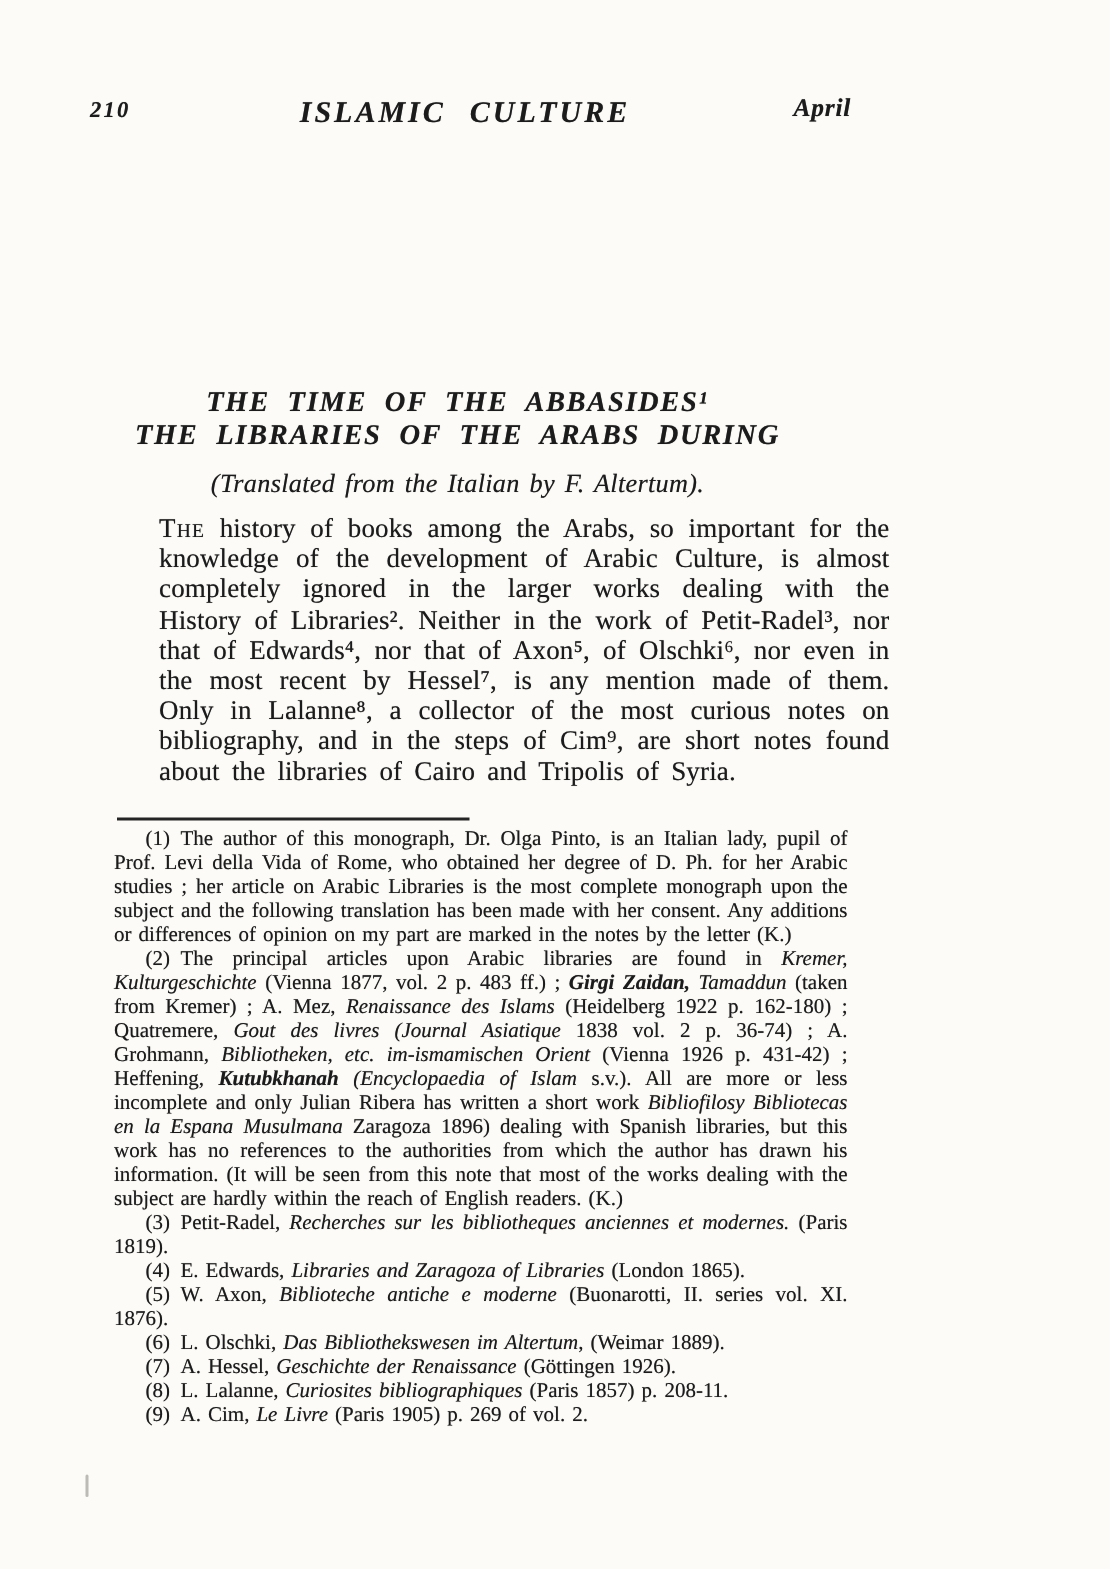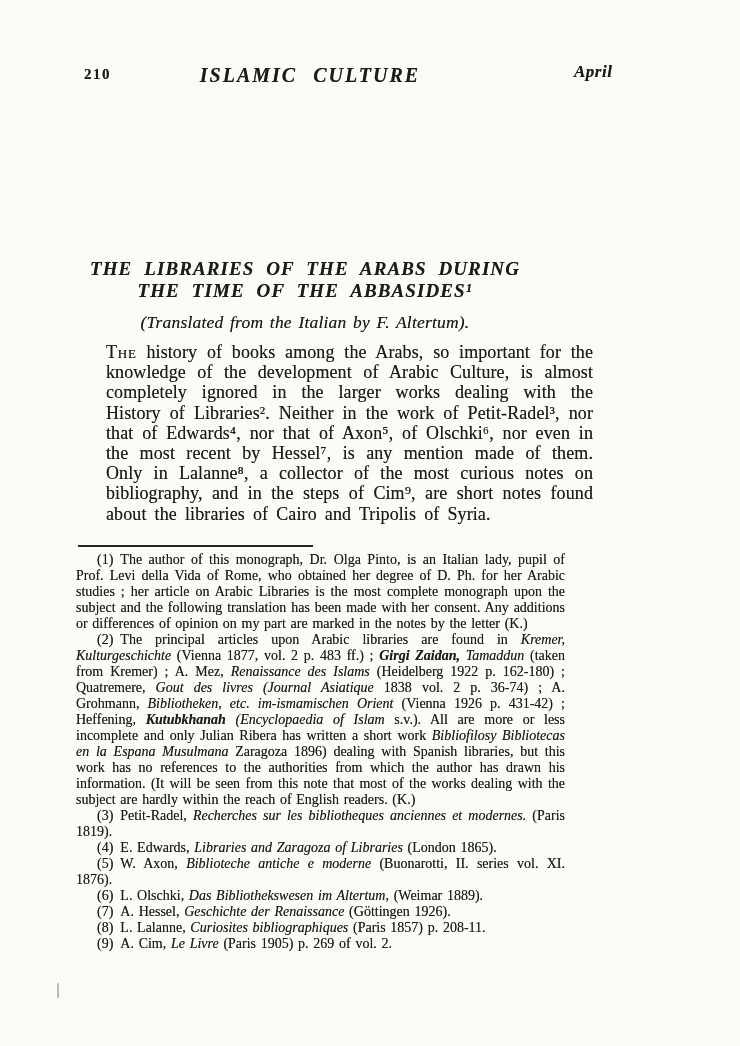--- a/index.html
+++ b/index.html
@@ -11,34 +11,33 @@
     position: relative;
     background: #fcfbf8;
     color: #1b1b1b;
     font-family: "Liberation Serif", "DejaVu Serif", serif;
     text-shadow: 0 0 0.45px rgba(20,20,20,0.6);
   }
   .abs { position: absolute; }
 
   
   .page-number {
-    left: 84px; top: 66px;
-    font-size: 15px; font-weight: bold; letter-spacing: 1.5px;
+    left: 60px; top: 66px;
+    font-size: 15px; font-weight: bold; letter-spacing: 1.5px; font-style: italic;
   }
   .journal-title {
     left: 310px; top: 64px;
     transform: translateX(-50%);
     font-size: 20px; font-weight: bold; font-style: italic;
     letter-spacing: 2px; word-spacing: 9px; white-space: nowrap;
   }
   .issue-month {
     left: 529px; top: 62px;
     font-size: 17px; font-weight: bold; font-style: italic;
     letter-spacing: 0.5px;
-    margin-left: 45px;
   }
 
   
   .article-title {
     left: 60px; width: 490px; top: 258px;
     text-align: center;
     font-size: 19px; font-weight: bold; font-style: italic;
     letter-spacing: 1.1px; word-spacing: 6px;
     line-height: 22px;
   }
@@ -87,22 +86,22 @@
 </head>
 <body>
 
 <div class="abs page-number">210</div>
 
 <div class="abs journal-title">ISLAMIC CULTURE</div>
 
 <div class="abs issue-month">April</div>
 
 <div class="abs article-title">
+  <div>THE TIME OF THE ABBASIDES¹</div>
   <div>THE LIBRARIES OF THE ARABS DURING</div>
-  <div>THE TIME OF THE ABBASIDES¹</div>
 </div>
 
 <div class="abs byline">(Translated from the Italian by F. Altertum).</div>
 
 <div class="abs body-text">
   <span class="lead-word">The</span><span> history of books among the Arabs, so important for the knowledge of the development of Arabic Culture, is almost completely ignored in the larger works dealing with the History of Libraries².  Neither in the work of Petit-Radel³, nor that of Edwards⁴, nor that of Axon⁵, of Olschki⁶, nor even in the most recent by Hessel⁷, is any mention made of them.  Only in Lalanne⁸, a collector of the most curious notes on bibliography, and in the steps of Cim⁹, are short notes found about the libraries of Cairo and Tripolis of Syria.</span>
 </div>
 
 <div class="abs footnote-rule"></div>
 

